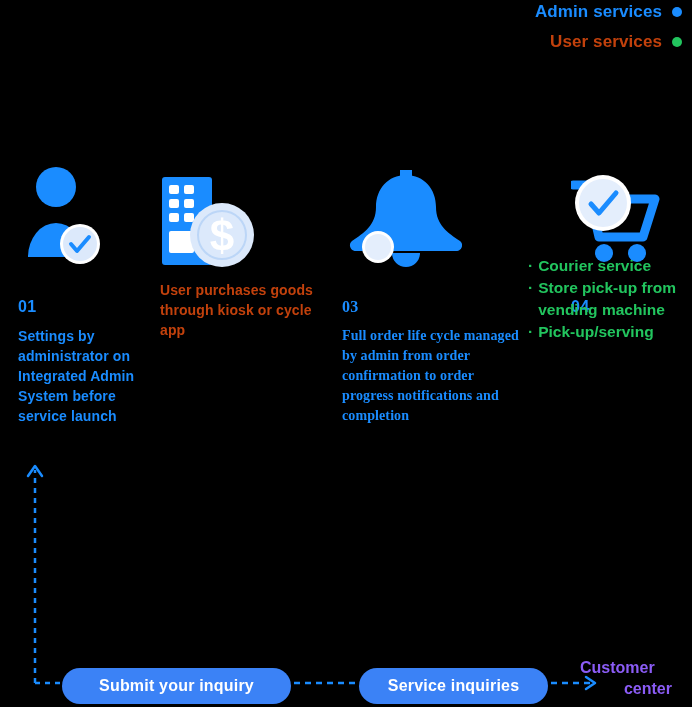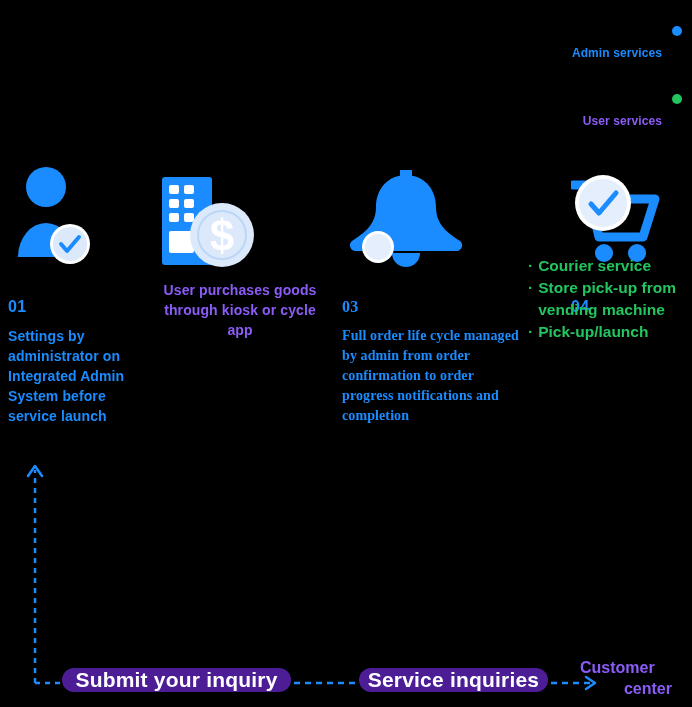--- a/index.html
+++ b/index.html
@@ -23,33 +23,32 @@
   }
   .legend-row {
     display: flex;
     align-items: center;
     justify-content: flex-end;
     gap: 10px;
     margin-bottom: 10px;
     padding-right: 10px;
   }
   .legend-label {
-    font-size: 12px;
+    font-size: 17px;
     font-weight: bold;
     letter-spacing: 0.1px;
-    margin-top: 44px;
   }
   .legend-dot {
     width: 10px;
     height: 10px;
     border-radius: 50%;
     flex: 0 0 auto;
   }
   .admin-color { color: #1a8cff; }
-  .user-color { color: #8b5cf6; text-align: center; }
+  .user-color { color: #c2410c; }
   .steps {
     position: absolute;
     top: 165px;
     left: 0;
     width: 692px;
     height: 400px;
   }
   .step {
     position: absolute;
     top: 0;
@@ -84,29 +83,29 @@
   .bullet-item {
     display: flex;
     gap: 5px;
     align-items: flex-start;
   }
   .bullet-dot {
     flex: 0 0 auto;
   }
   .pill {
     position: absolute;
-    background: #4c1d95;
+    background: #3b82f6;
     color: #ffffff;
     border-radius: 20px;
-    font-size: 21px;
+    font-size: 16px;
     font-weight: bold;
     display: flex;
     align-items: center;
     justify-content: center;
-    height: 24px;
+    height: 36px;
     letter-spacing: 0.2px;
   }
   #pill-submit { left: 62px; top: 668px; width: 229px; }
   #pill-service { left: 359px; top: 668px; width: 189px; }
   .cust-center {
     position: absolute;
     left: 580px;
     top: 658px;
     width: 92px;
     color: #8b5cf6;
@@ -134,21 +133,21 @@
     <span class="legend-dot" style="background:#1a8cff"></span>
   </div>
   <div class="legend-row">
     <span class="legend-label user-color">User services</span>
     <span class="legend-dot" style="background:#22c55e"></span>
   </div>
 </div>
 
 <div class="steps">
 
-  <div class="step" style="left:8px; width:130px;">
+  <div class="step" style="left:18px; width:130px;">
     <div class="step-icon">
       <svg width="100" height="105" viewBox="0 0 100 105" xmlns="http://www.w3.org/2000/svg">
         <circle cx="38" cy="22" r="20" fill="#1a8cff"></circle>
         <path d="M10 92 a28 34 0 0 1 56 0 z" fill="#1a8cff"></path>
         <circle cx="62" cy="79" r="20" fill="#ffffff"></circle>
         <circle cx="62" cy="79" r="17" fill="#dce9fb"></circle>
         <path d="M53 79 l6 7 l12 -14" stroke="#1a8cff" stroke-width="4" fill="none" stroke-linecap="round" stroke-linejoin="round"></path>
       </svg>
     </div>
     <div class="step-num admin-color">01</div>
@@ -207,21 +206,21 @@
   <div class="bullet-item">
     <span class="bullet-dot">·</span>
     <span>Courier service</span>
   </div>
   <div class="bullet-item">
     <span class="bullet-dot">·</span>
     <span>Store pick-up from vending machine</span>
   </div>
   <div class="bullet-item">
     <span class="bullet-dot">·</span>
-    <span>Pick-up/launch</span>
+    <span>Pick-up/serving</span>
   </div>
 </div>
 
 <svg class="overlay" xmlns="http://www.w3.org/2000/svg">
 
   <path d="M35 683 L35 470" stroke="#1a8cff" stroke-width="2.5" fill="none" stroke-dasharray="5 5"></path>
   <path d="M28 476 L35 466 L42 476" stroke="#1a8cff" stroke-width="2.5" fill="none" stroke-linecap="round" stroke-linejoin="round"></path>
 
   <path d="M35 683 L60 683" stroke="#1a8cff" stroke-width="2.5" fill="none" stroke-dasharray="5 5"></path>
 

